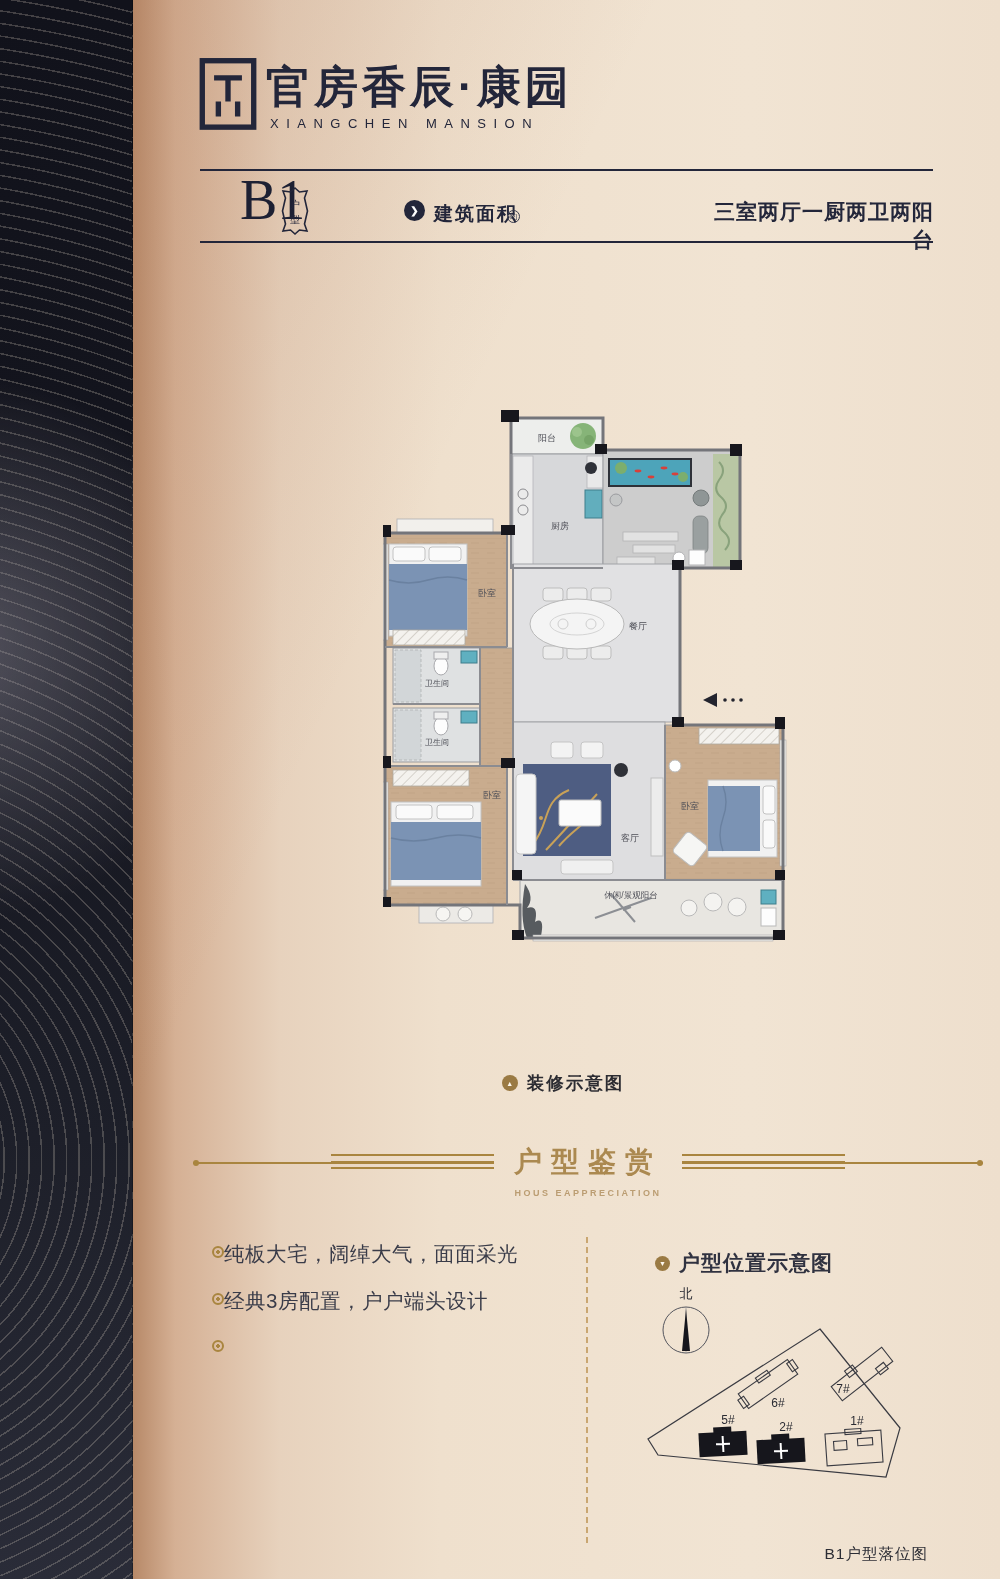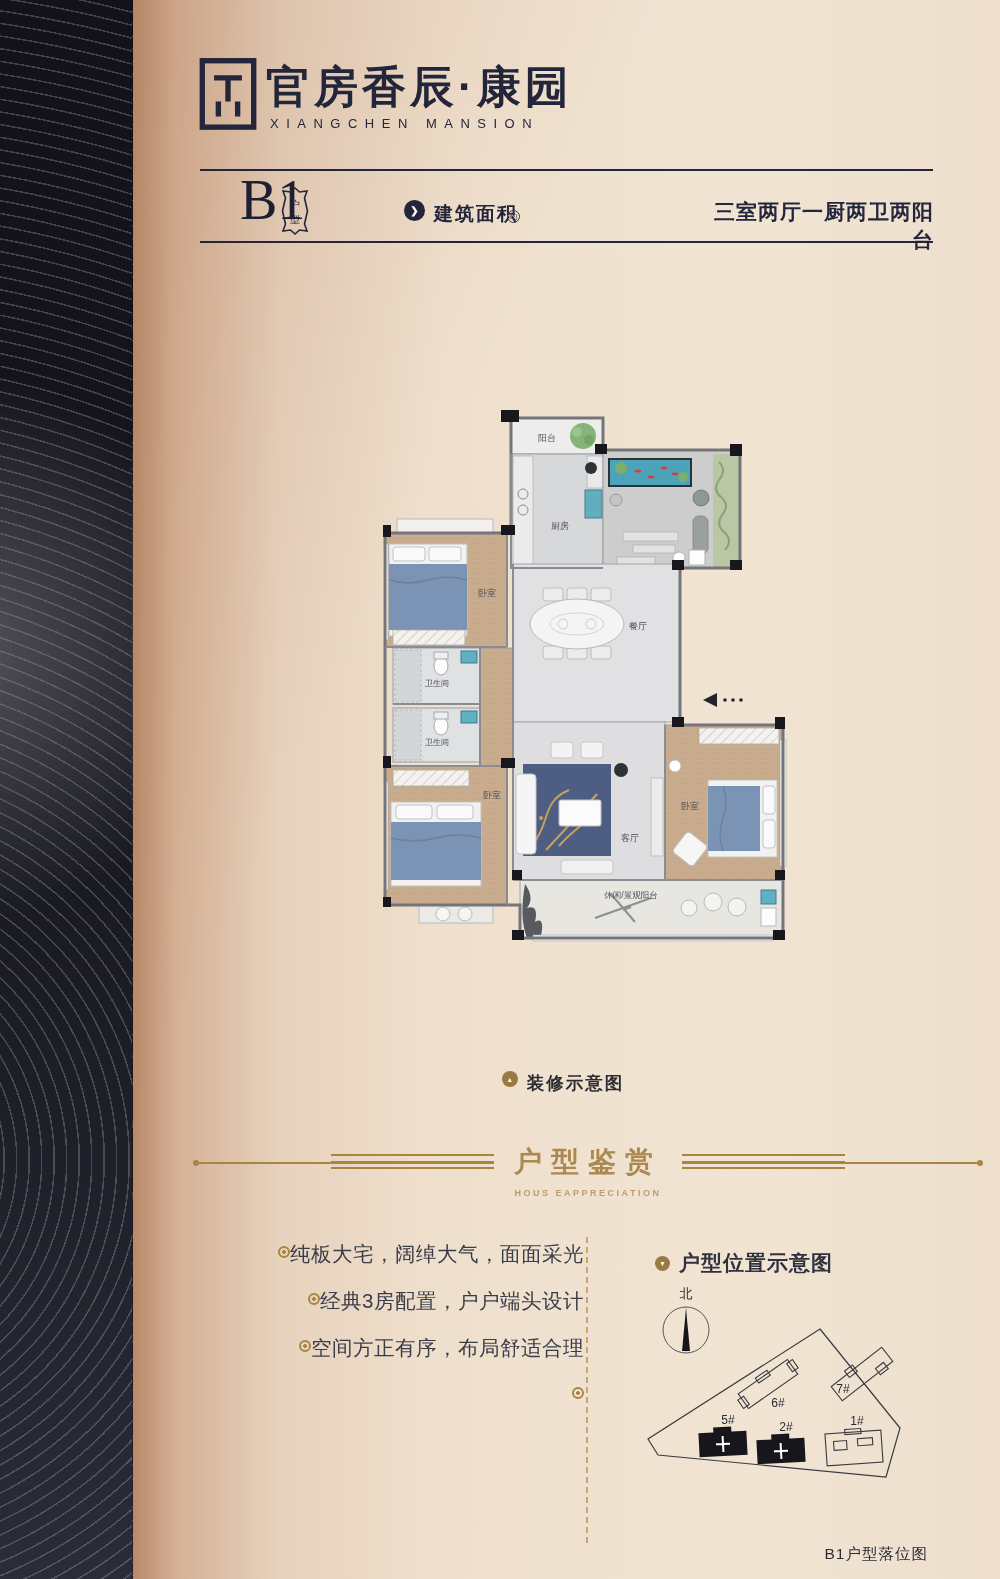--- a/index.html
+++ b/index.html
@@ -60,21 +60,21 @@
   }
   .area-value sup{ font-size:22px; vertical-align:18px; margin-left:1px; }
   .unit-desc{
     position:absolute; left:698px; top:198px; width:236px; text-align:right;
     font-size:21px; font-weight:600; letter-spacing:1px; color:#23263a;
   }
   
   .floorplan{ position:absolute; left:383px; top:398px; width:410px; height:574px; }
   .plan-caption{
     position:absolute; left:413px; top:1071px; width:300px; display:flex;
-    align-items:flex-start; justify-content:center; gap:9px;
+    align-items:center; justify-content:center; gap:9px;
   }
   .tri-badge{
     width:16px; height:16px; border-radius:50%; background:#9a7a43; color:#fdf8ef;
     font-size:7px; display:flex; align-items:center; justify-content:center; flex:0 0 16px;
   }
   .plan-caption .txt{ font-size:17.5px; letter-spacing:2px; color:#2c2c32; font-weight:600; }
   
   .section-head{ position:absolute; left:193px; top:1143px; width:790px; display:flex; align-items:flex-start; }
   .decor{ position:relative; flex:1; height:22px; margin-top:8px; }
   .decor .line{ position:absolute; top:11px; left:0; right:0; height:1.5px; background:#a9853f; }
@@ -83,21 +83,21 @@
   .decor .tri{
     position:absolute; top:3px; height:15px; width:54%;
     background:repeating-linear-gradient(180deg,#a9853f 0 1.5px,transparent 1.5px 6.5px);
   }
   .decor.left .tri{ right:0; } .decor.right .tri{ left:0; }
   .sec-mid{ padding:0 20px; text-align:center; }
   .sec-title{ font-size:28px; letter-spacing:9px; color:#ab8950; font-weight:600; }
   .sec-sub{ margin-top:7px; font-size:9px; letter-spacing:2.5px; color:#bb9d72; font-weight:600; }
   
   .features{ position:absolute; left:212px; top:1240px; width:372px; list-style:none; }
-  .features li{ display:flex; align-items:flex-start; margin-bottom:19px;justify-content:flex-end; }
+  .features li{ display:flex; align-items:flex-start; margin-bottom:19px; }
   .bullet{
     flex:0 0 12px; width:12px; height:12px; margin-top:6px; border-radius:50%;
     border:2px solid #a9853f;
     background:radial-gradient(circle,#a9853f 0 32%,transparent 36%);
   }
   .features .f-txt{ font-size:20.5px; color:#3a3c49; letter-spacing:0.5px; }
   .v-divider{
     position:absolute; left:586px; top:1237px; height:306px; width:0;
     border-left:2px dashed #c9a671;
   }
@@ -353,24 +353,20 @@
     <li>
         <span class="bullet"></span>
         <span class="f-txt">纯板大宅，阔绰大气，面面采光</span>
       </li>
     <li>
         <span class="bullet"></span>
         <span class="f-txt">经典3房配置，户户端头设计</span>
       </li>
     <li>
         <span class="bullet"></span>
-        <span class="f-txt">空间方正有序，布局舒适合理</span>
-      </li>
-    <li>
-        <span class="bullet"></span>
       </li>
   </ul>
 
   <div class="v-divider"></div>
 
   <div class="loc-head">
     <span class="tri-badge" style="width:15px;height:15px;flex-basis:15px">▼</span>
     <span class="txt">户型位置示意图</span>
   </div>
 

